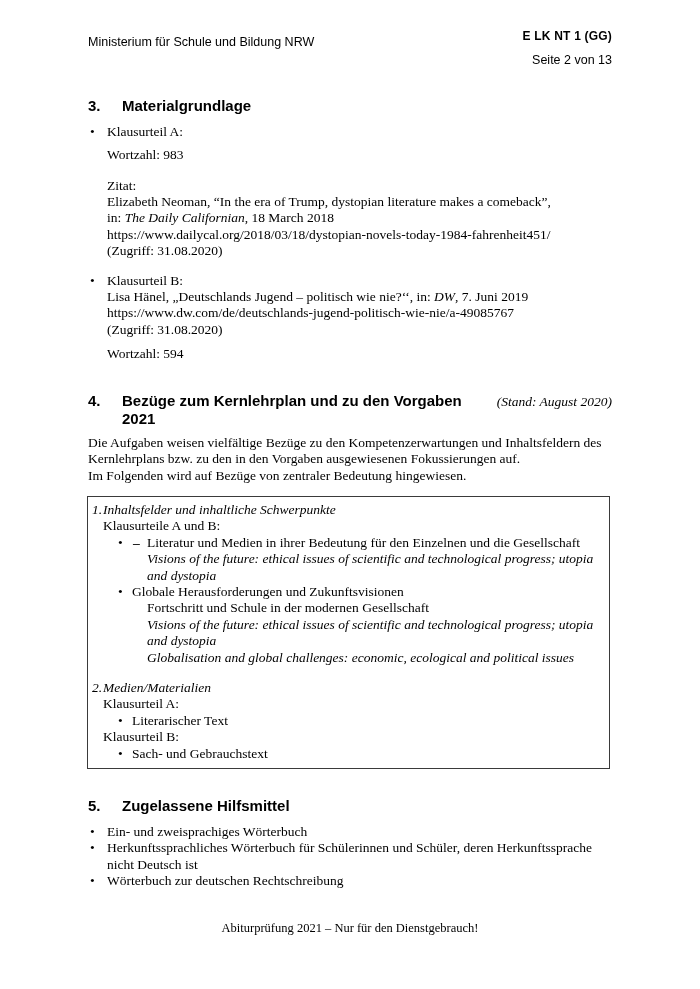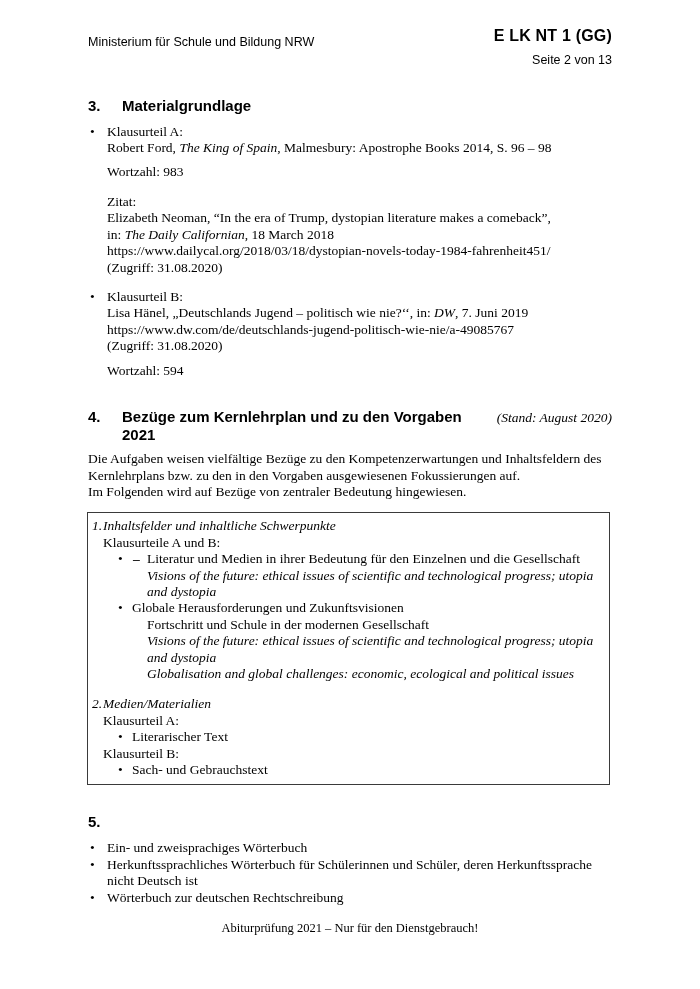--- a/index.html
+++ b/index.html
@@ -8,21 +8,21 @@
     font-family:"Liberation Serif", serif; color:#000;
     -webkit-font-smoothing:antialiased;
   }
   .content { padding:28px 88px 0 88px; font-size:13.5px; line-height:16.4px; }
 
   
   .header { display:flex; justify-content:space-between; align-items:flex-start;
             font-family:"Liberation Sans", sans-serif; }
   .ministry { font-size:12.5px; padding-top:6px; }
   .header-right { text-align:right; }
-  .exam-code { font-size:16px; font-weight:bold; letter-spacing:0.2px; }
+  .exam-code { font-size:12px; font-weight:bold; letter-spacing:0.2px; }
   .page-no   { font-size:12.5px; margin-top:8px; }
 
   
   .sec-heading { font-family:"Liberation Sans", sans-serif; font-weight:bold;
                  font-size:15px; line-height:18px; display:flex; align-items:baseline; }
   .sec-heading .num { display:inline-block; width:34px; flex:0 0 34px; }
   .sec-heading .stand { font-family:"Liberation Serif", serif; font-weight:normal;
                         font-size:13.5px; margin-left:5px; white-space:nowrap;font-style:italic; }
   .h3 { margin-top:28px; }
   .h4 { margin-top:29px; }
@@ -71,21 +71,20 @@
 
   <div class="sec-heading h3">
     <span class="num">3.</span>
     <span>Materialgrundlage</span>
   </div>
 
   <div class="doc-list">
     <div class="bullet-item">
       <span class="marker">•</span>
       <div>Klausurteil A:</div>
-      <div><span>Robert Ford, </span><i>The King of Spain</i><span>, Malmesbury: Apostrophe Books 2014, S. 96 – 98</span></div>
       <div class="mt7">Wortzahl: 983</div>
       <div class="mt14">
         <div>Zitat:</div>
         <div>Elizabeth Neoman, “In the era of Trump, dystopian literature makes a comeback”,</div>
         <div><span>in: </span><i>The Daily Californian</i><span>, 18 March 2018</span></div>
         <div>https://www.dailycal.org/2018/03/18/dystopian-novels-today-1984-fahrenheit451/</div>
         <div>(Zugriff: 31.08.2020)</div>
       </div>
     </div>
 
@@ -151,20 +150,21 @@
         <div class="bullet2">
           <span class="marker2">•</span>
           <div>Sach- und Gebrauchstext</div>
         </div>
       </div>
     </div>
   </div>
 
   <div class="sec-heading h5">
     <span class="num">5.</span>
+    <span>Zugelassene Hilfsmittel</span>
   </div>
 
   <div class="doc-list">
     <div class="bullet-item">
       <span class="marker">•</span>
       <div>Ein- und zweisprachiges Wörterbuch</div>
     </div>
     <div class="bullet-item">
       <span class="marker">•</span>
       <div>Herkunftssprachliches Wörterbuch für Schülerinnen und Schüler, deren Herkunftssprache nicht Deutsch ist</div>

